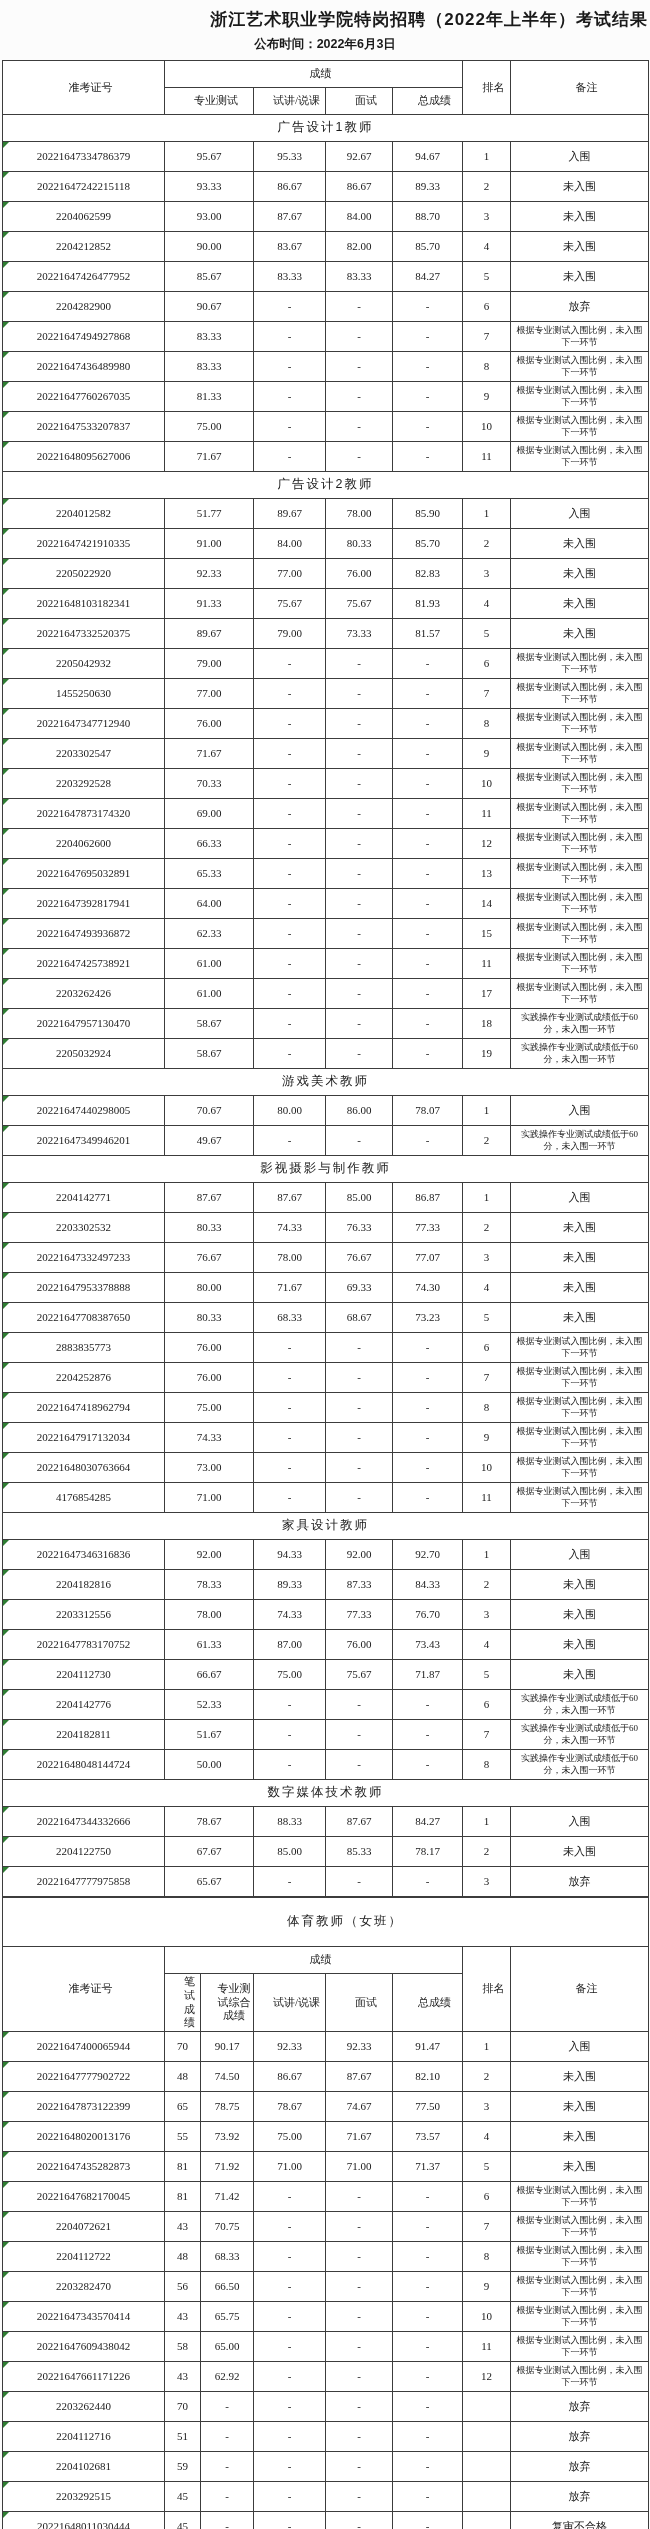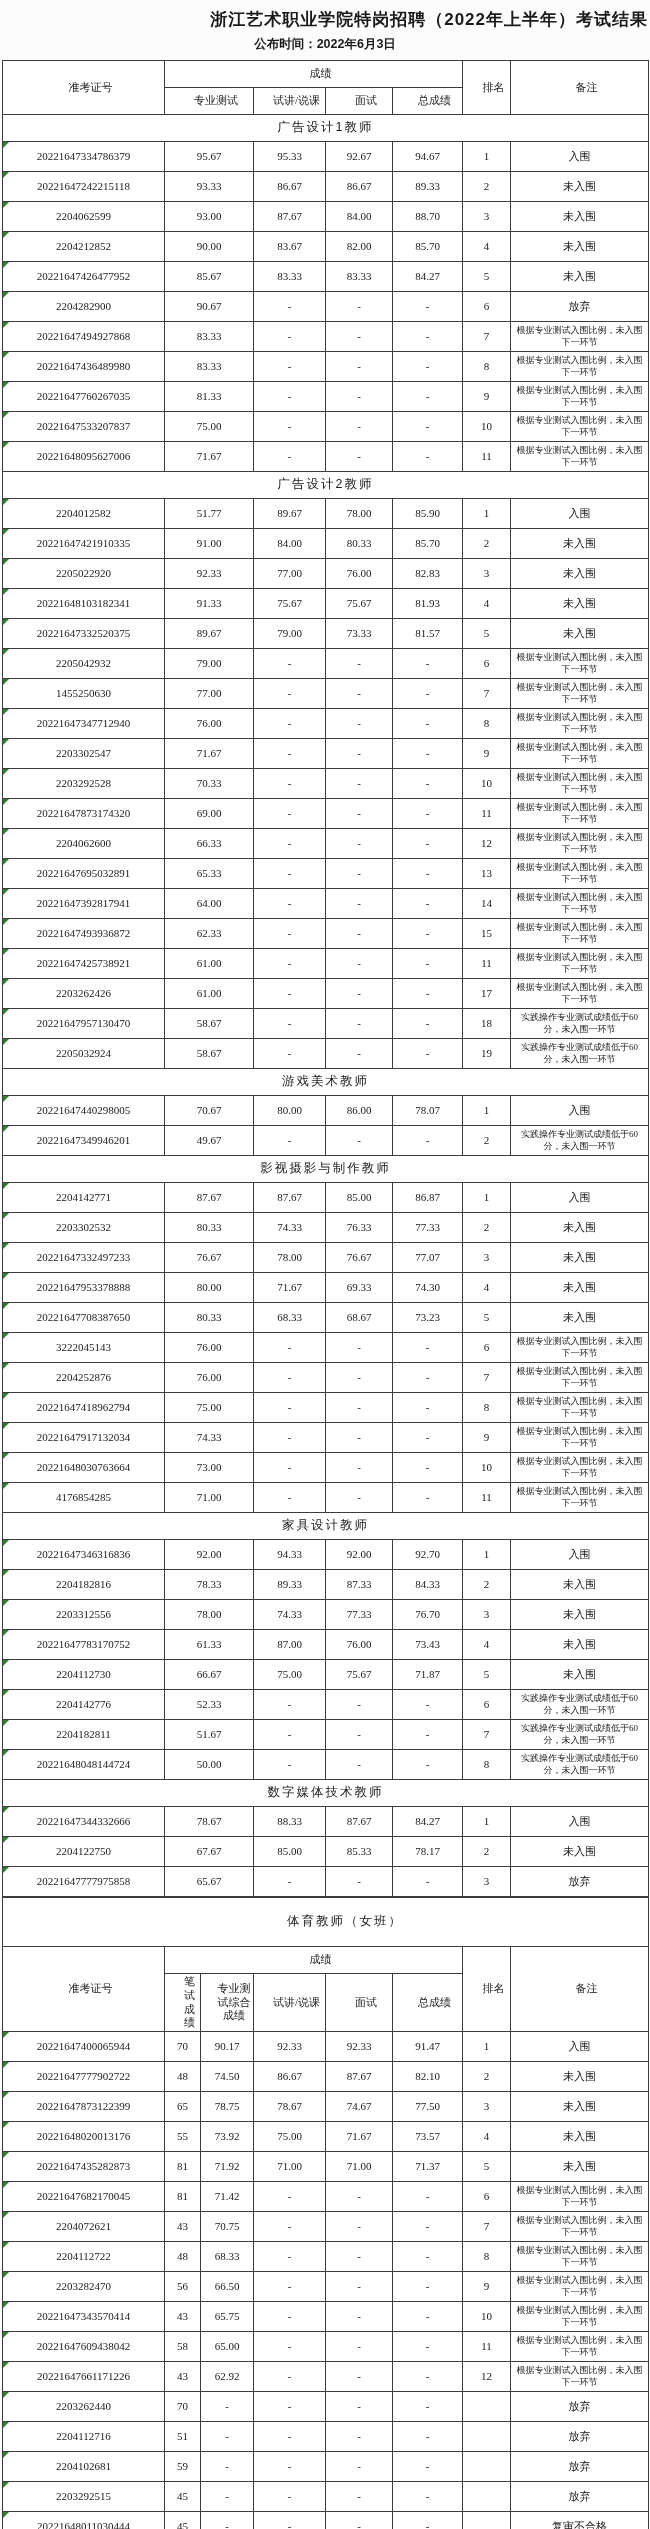--- a/index.html
+++ b/index.html
@@ -394,21 +394,21 @@
         <tr>
           <td class="idcell">20221647708387650</td>
           <td class="score-cell">80.33</td>
           <td class="score-cell">68.33</td>
           <td class="score-cell">68.67</td>
           <td class="score-cell">73.23</td>
           <td class="rank-cell">5</td>
           <td class="rank-cell">未入围</td>
         </tr>
         <tr>
-          <td class="idcell">3222045143</td>
+          <td class="idcell">2883835773</td>
           <td class="score-cell">76.00</td>
           <td class="score-cell">-</td>
           <td class="score-cell">-</td>
           <td class="score-cell">-</td>
           <td class="rank-cell">6</td>
           <td class="note-cell">根据专业测试入围比例，未入围下一环节</td>
         </tr>
         <tr>
           <td class="idcell">2204252876</td>
           <td class="score-cell">76.00</td>

